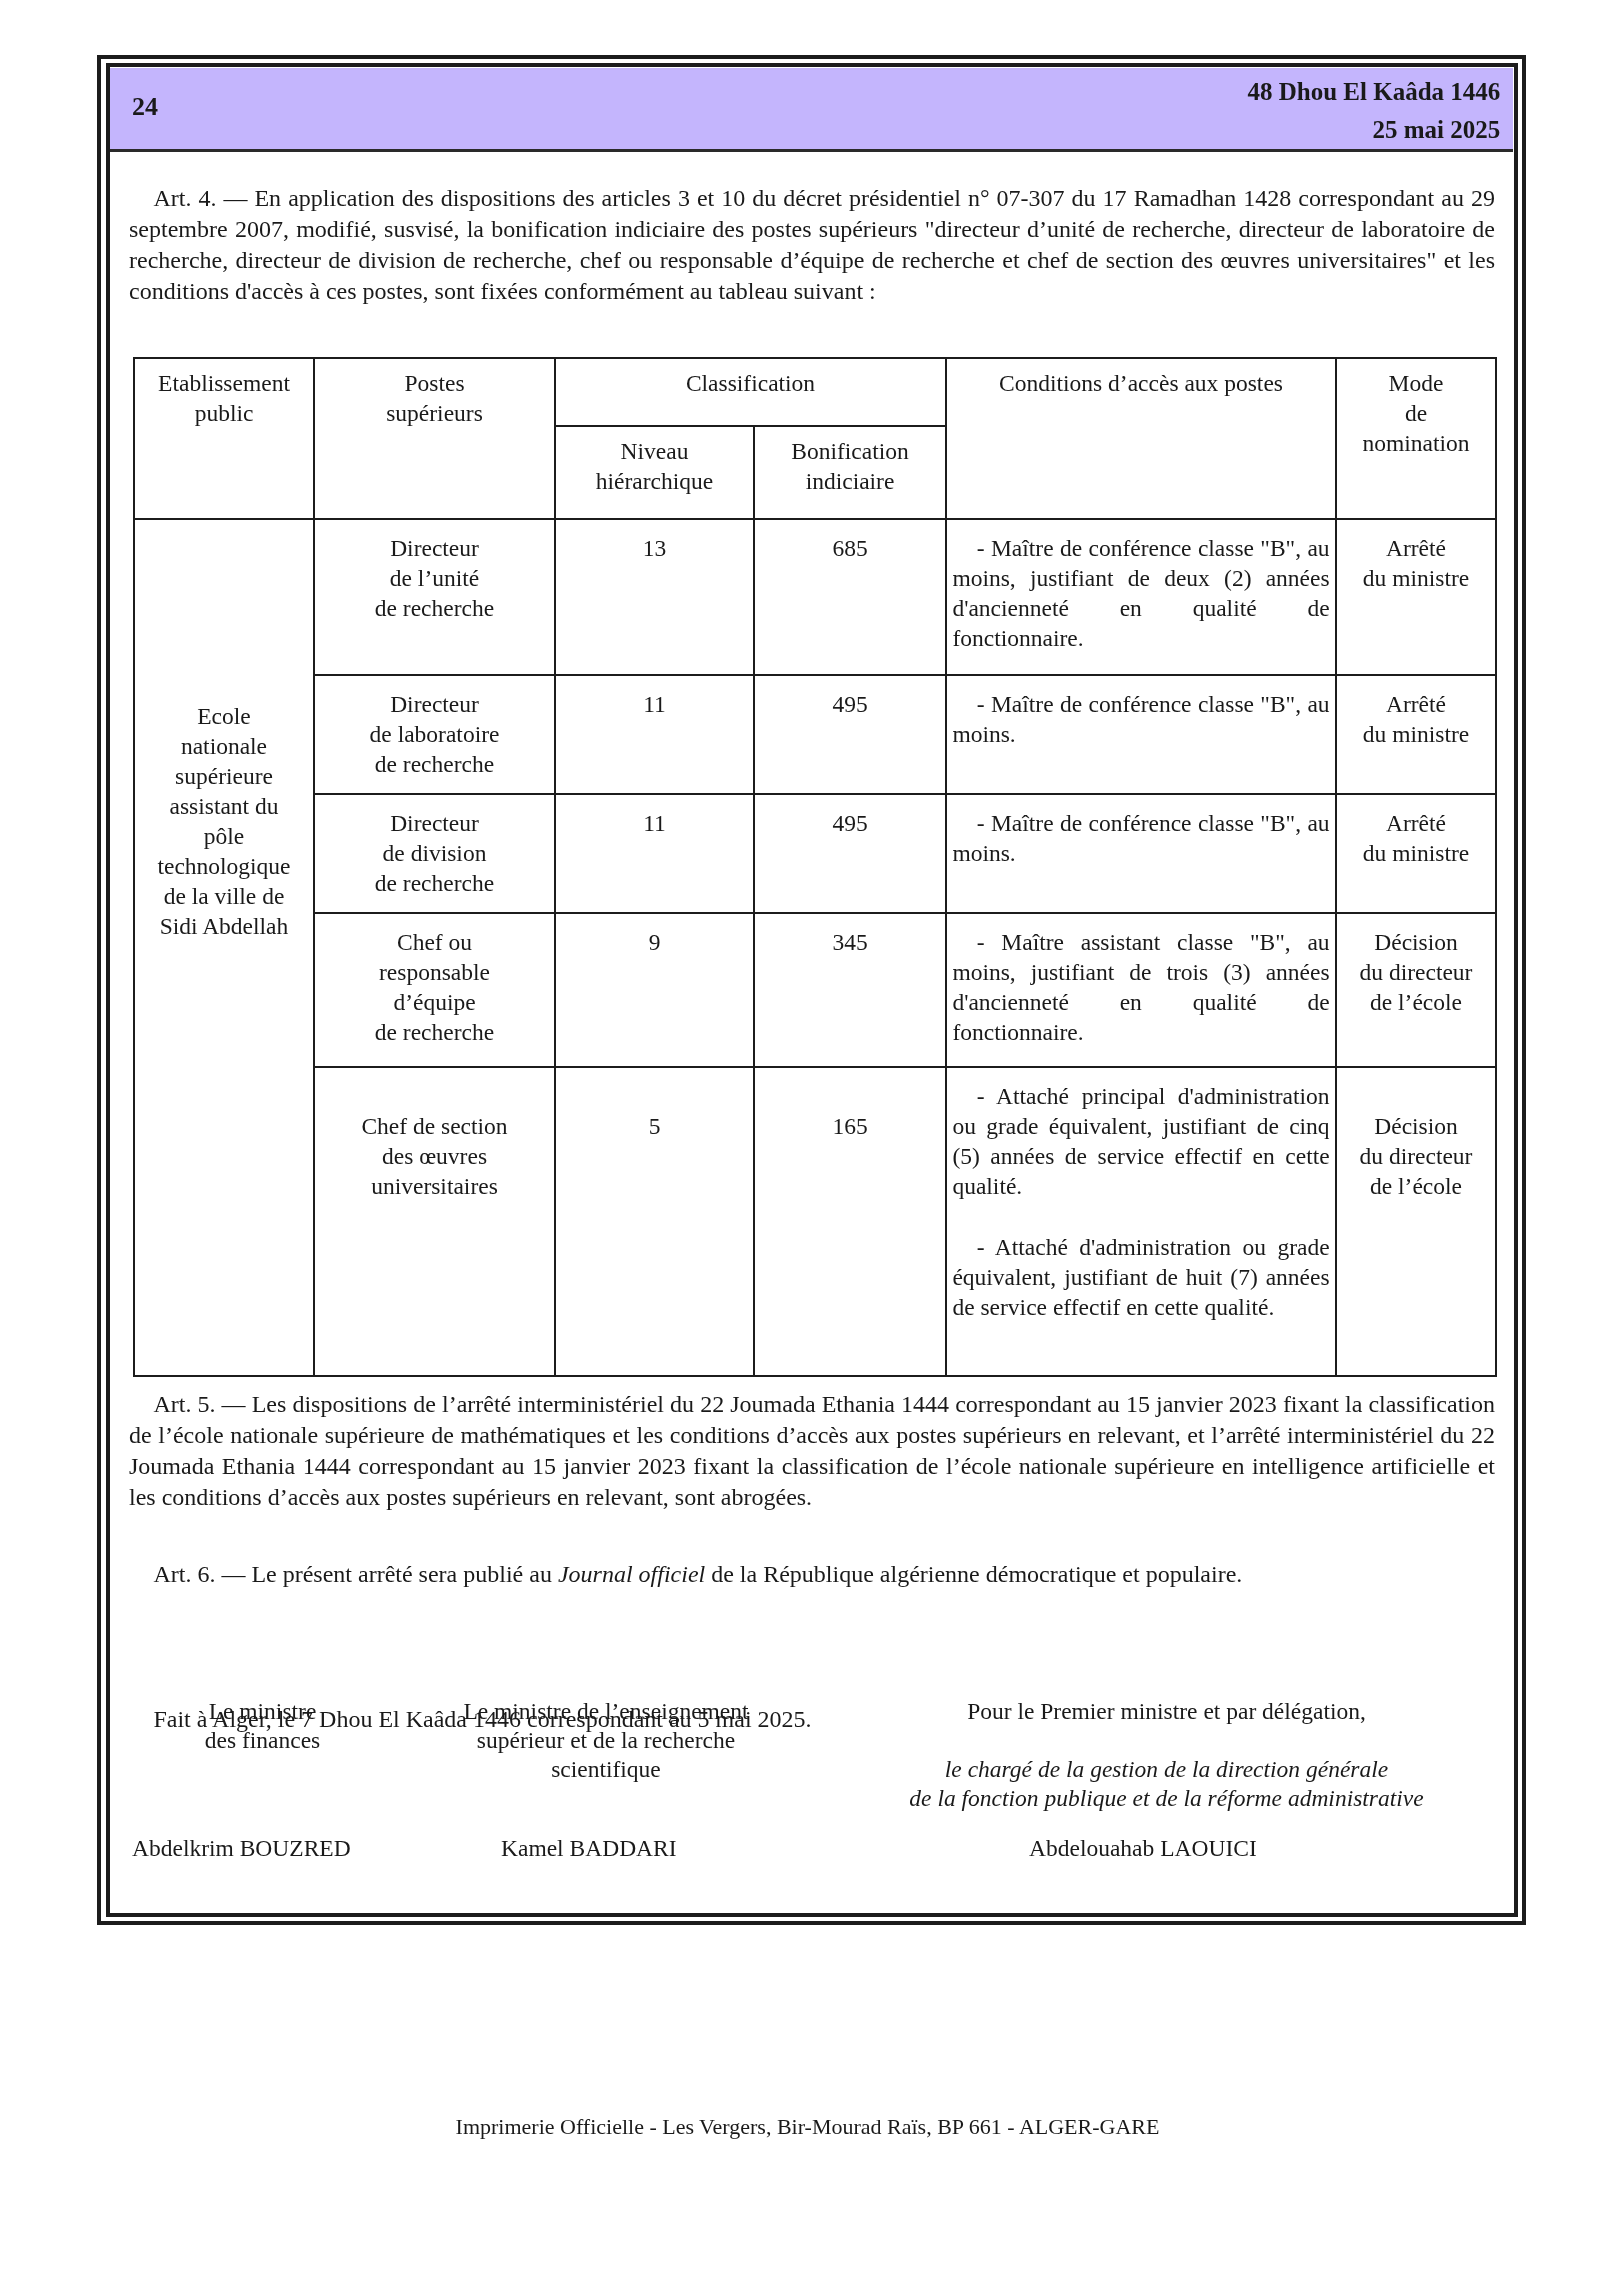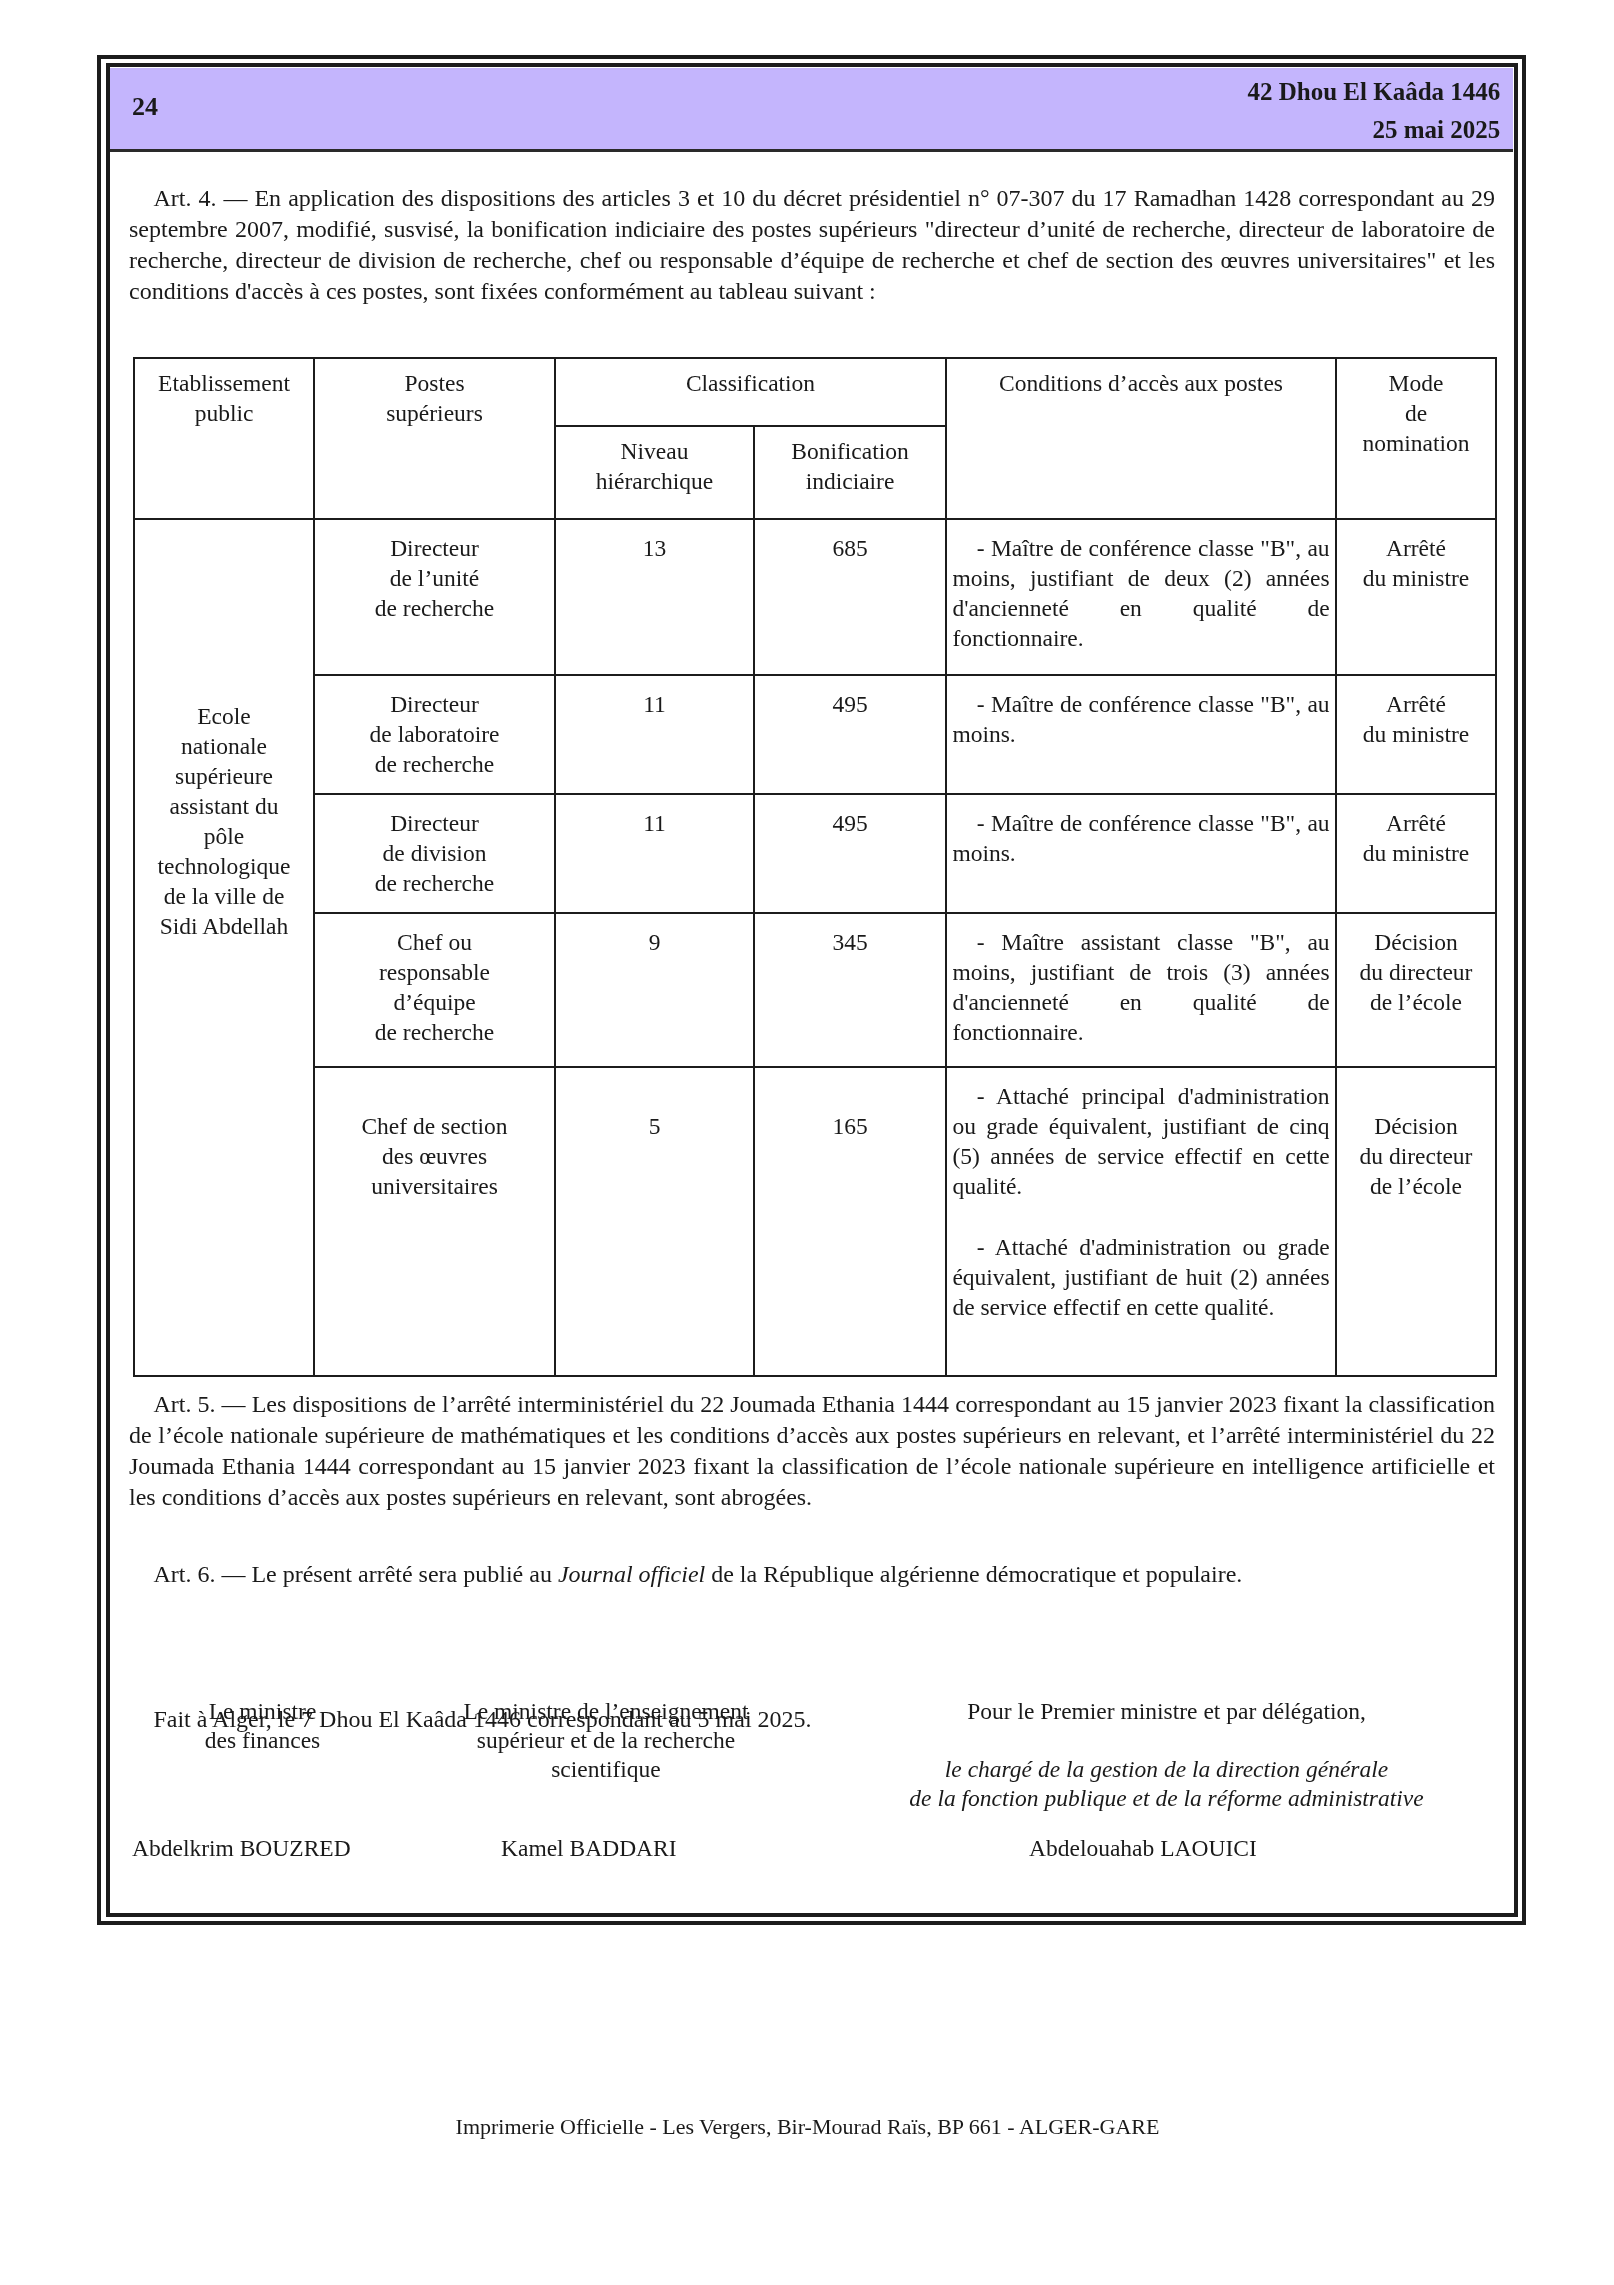--- a/index.html
+++ b/index.html
@@ -28,21 +28,21 @@
 </style>
 </head>
 <body>
 
 <div class="frame-outer"></div>
 <div class="frame-inner"></div>
 
 <div class="header">
   <div class="hdr-page">24</div>
   <div class="hdr-dates">
-    <div>42 Dhou El Kaâda 1446</div>
+    <div>48 Dhou El Kaâda 1446</div>
     <div>25 mai 2025</div>
   </div>
 </div>
 
 <div class="para" style="top:183px;"><span class="indent"></span><span>Art. 4. — En application des dispositions des articles 3 et 10 du décret présidentiel n° 07-307 du 17 Ramadhan 1428 correspondant au 29 septembre 2007, modifié, susvisé, la bonification indiciaire des postes supérieurs "directeur d’unité de recherche, directeur de laboratoire de recherche, directeur de division de recherche, chef ou responsable d’équipe de recherche et chef de section des œuvres universitaires" et les conditions d'accès à ces postes, sont fixées conformément au tableau suivant :</span></div>
 
 <table class="grid">
   <colgroup>
     <col style="width:180px">
     <col style="width:241px">
@@ -130,21 +130,21 @@
 de l’école</td>
     </tr>
     <tr style="height:309px">
       <td class="cell-c ml" style="padding-top:43px !important">Chef de section
 des œuvres
 universitaires</td>
       <td class="cell-c" style="padding-top:43px !important">5</td>
       <td class="cell-c" style="padding-top:43px !important">165</td>
       <td class="cond">
         <p>- Attaché principal d'administration ou grade équivalent, justifiant de cinq (5) années de service effectif en cette qualité.</p>
-        <p>- Attaché d'administration ou grade équivalent, justifiant de huit (2) années de service effectif en cette qualité.</p>
+        <p>- Attaché d'administration ou grade équivalent, justifiant de huit (7) années de service effectif en cette qualité.</p>
       </td>
       <td class="cell-c ml" style="padding-top:43px !important">Décision
 du directeur
 de l’école</td>
     </tr>
   </tbody>
 </table>
 
 <div class="para" style="top:1389px;"><span class="indent"></span><span>Art. 5. — Les dispositions de l’arrêté interministériel du 22 Joumada Ethania 1444 correspondant au 15 janvier 2023 fixant la classification de l’école nationale supérieure de mathématiques et les conditions d’accès aux postes supérieurs en relevant, et l’arrêté interministériel du 22 Joumada Ethania 1444 correspondant au 15 janvier 2023 fixant la classification de l’école nationale supérieure en intelligence artificielle et les conditions d’accès aux postes supérieurs en relevant, sont abrogées.</span></div>
 

